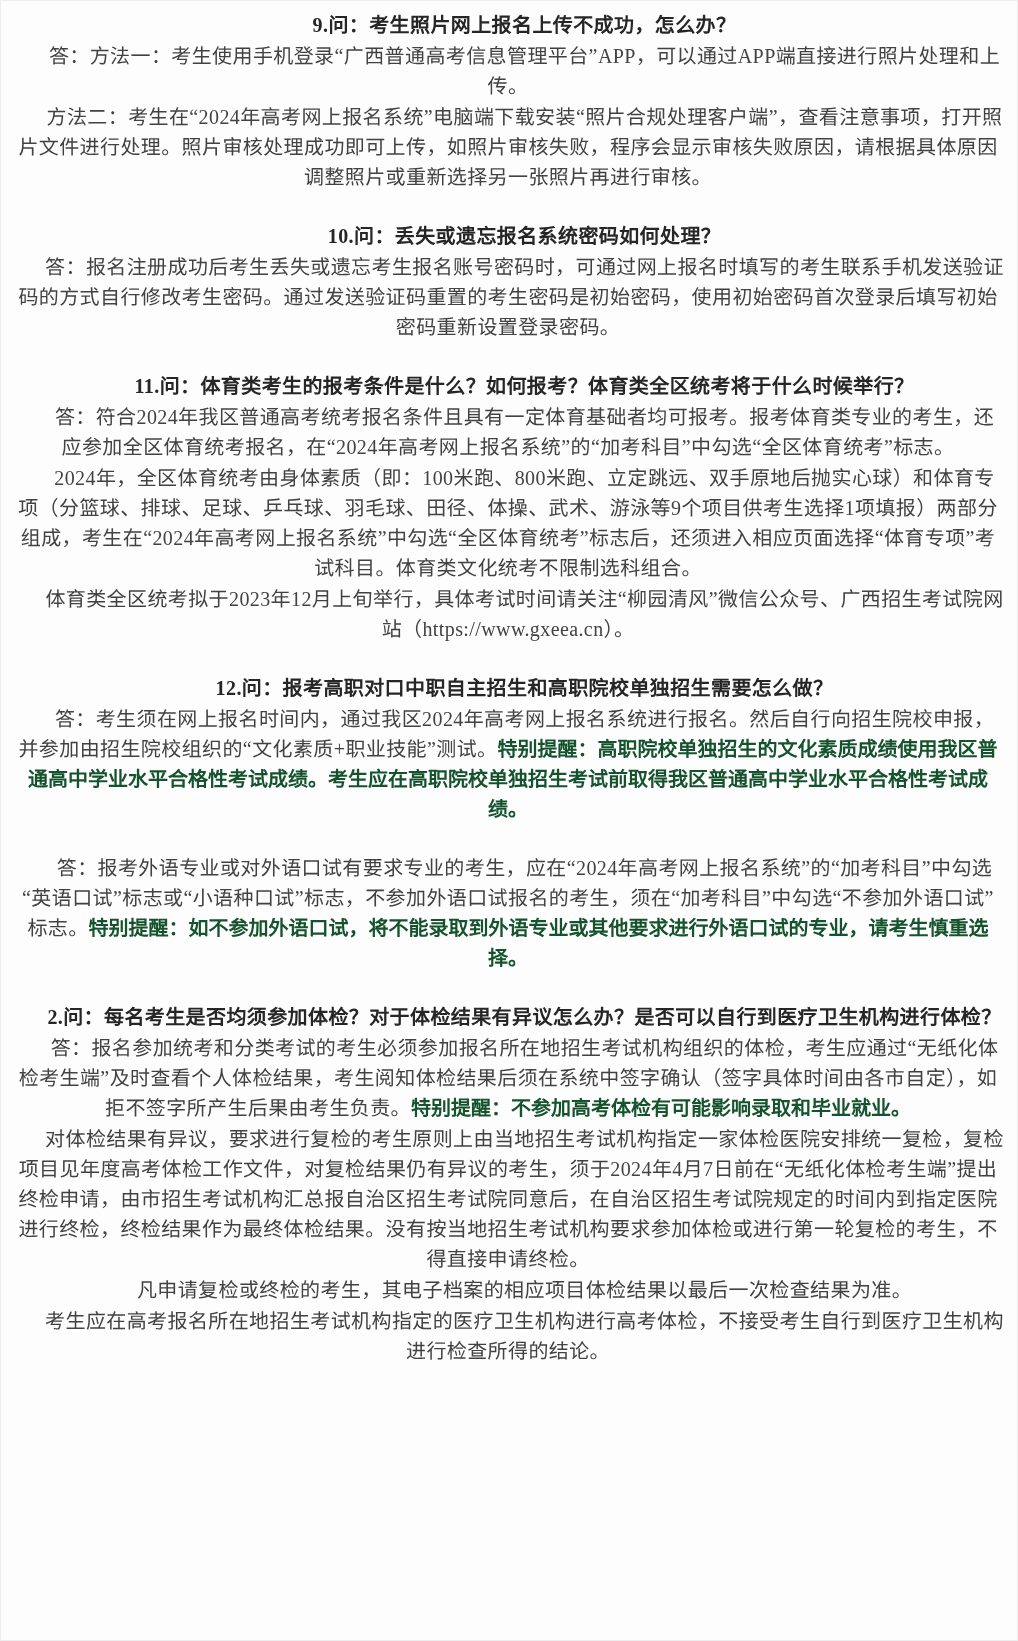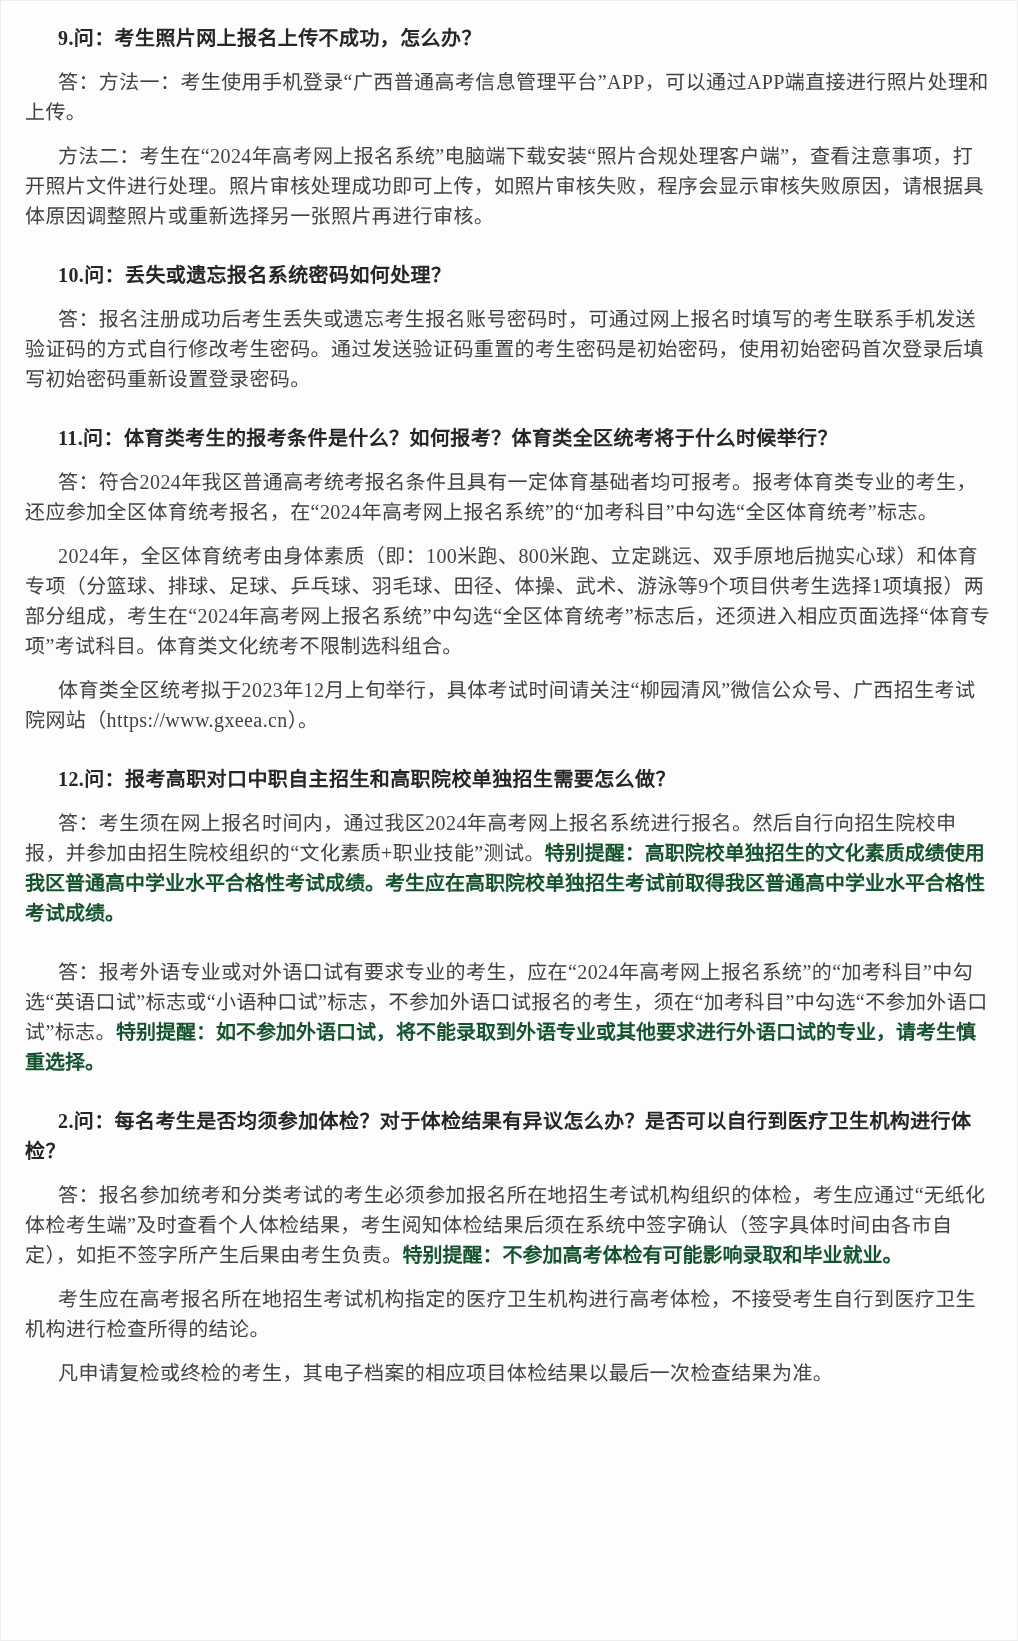--- a/index.html
+++ b/index.html
@@ -19,23 +19,24 @@
     width: 100%;
     padding: 8px 12px 40px 10px;
     font-size: 20px;
     line-height: 30px;
     color: #424242;
     letter-spacing: 0.4px;
   }
   .qa-block { margin: 0; }
   .qa-block + .qa-block { margin-top: 29px; }
   .doc p {
-    margin: 14px;
+    margin: 1px;
     text-indent: 33px;
     word-break: break-word;
+    text-align: center;
   }
   .question {
     font-weight: 700;
     color: #262626;
   }
   .seg { font-weight: 400; }
   .seg.em {
     font-weight: 700;
     color: #14532d;
     font-family: "Liberation Sans", "DejaVu Sans", sans-serif;
@@ -64,16 +65,17 @@
     <section class="qa-block">
       <p class="question">12.问：报考高职对口中职自主招生和高职院校单独招生需要怎么做？</p>
       <p class="answer"><span class="seg">答：考生须在网上报名时间内，通过我区2024年高考网上报名系统进行报名。然后自行向招生院校申报，并参加由招生院校组织的“文化素质+职业技能”测试。</span><span class="seg em">特别提醒：高职院校单独招生的文化素质成绩使用我区普通高中学业水平合格性考试成绩。考生应在高职院校单独招生考试前取得我区普通高中学业水平合格性考试成绩。</span></p>
     </section>
     <section class="qa-block">
       <p class="answer"><span class="seg">答：报考外语专业或对外语口试有要求专业的考生，应在“2024年高考网上报名系统”的“加考科目”中勾选“英语口试”标志或“小语种口试”标志，不参加外语口试报名的考生，须在“加考科目”中勾选“不参加外语口试”标志。</span><span class="seg em">特别提醒：如不参加外语口试，将不能录取到外语专业或其他要求进行外语口试的专业，请考生慎重选择。</span></p>
     </section>
     <section class="qa-block">
       <p class="question">2.问：每名考生是否均须参加体检？对于体检结果有异议怎么办？是否可以自行到医疗卫生机构进行体检？</p>
       <p class="answer"><span class="seg">答：报名参加统考和分类考试的考生必须参加报名所在地招生考试机构组织的体检，考生应通过“无纸化体检考生端”及时查看个人体检结果，考生阅知体检结果后须在系统中签字确认（签字具体时间由各市自定），如拒不签字所产生后果由考生负责。</span><span class="seg em">特别提醒：不参加高考体检有可能影响录取和毕业就业。</span></p>
+      <p class="answer"><span class="seg">对体检结果有异议，要求进行复检的考生原则上由当地招生考试机构指定一家体检医院安排统一复检，复检项目见年度高考体检工作文件，对复检结果仍有异议的考生，须于2024年4月7日前在“无纸化体检考生端”提出终检申请，由市招生考试机构汇总报自治区招生考试院同意后，在自治区招生考试院规定的时间内到指定医院进行终检，终检结果作为最终体检结果。没有按当地招生考试机构要求参加体检或进行第一轮复检的考生，不得直接申请终检。</span></p>
+      <p class="answer"><span class="seg">凡申请复检或终检的考生，其电子档案的相应项目体检结果以最后一次检查结果为准。</span></p>
       <p class="answer"><span class="seg">考生应在高考报名所在地招生考试机构指定的医疗卫生机构进行高考体检，不接受考生自行到医疗卫生机构进行检查所得的结论。</span></p>
-      <p class="answer"><span class="seg">凡申请复检或终检的考生，其电子档案的相应项目体检结果以最后一次检查结果为准。</span></p>
     </section>
   </main>
 
 </body></html>

